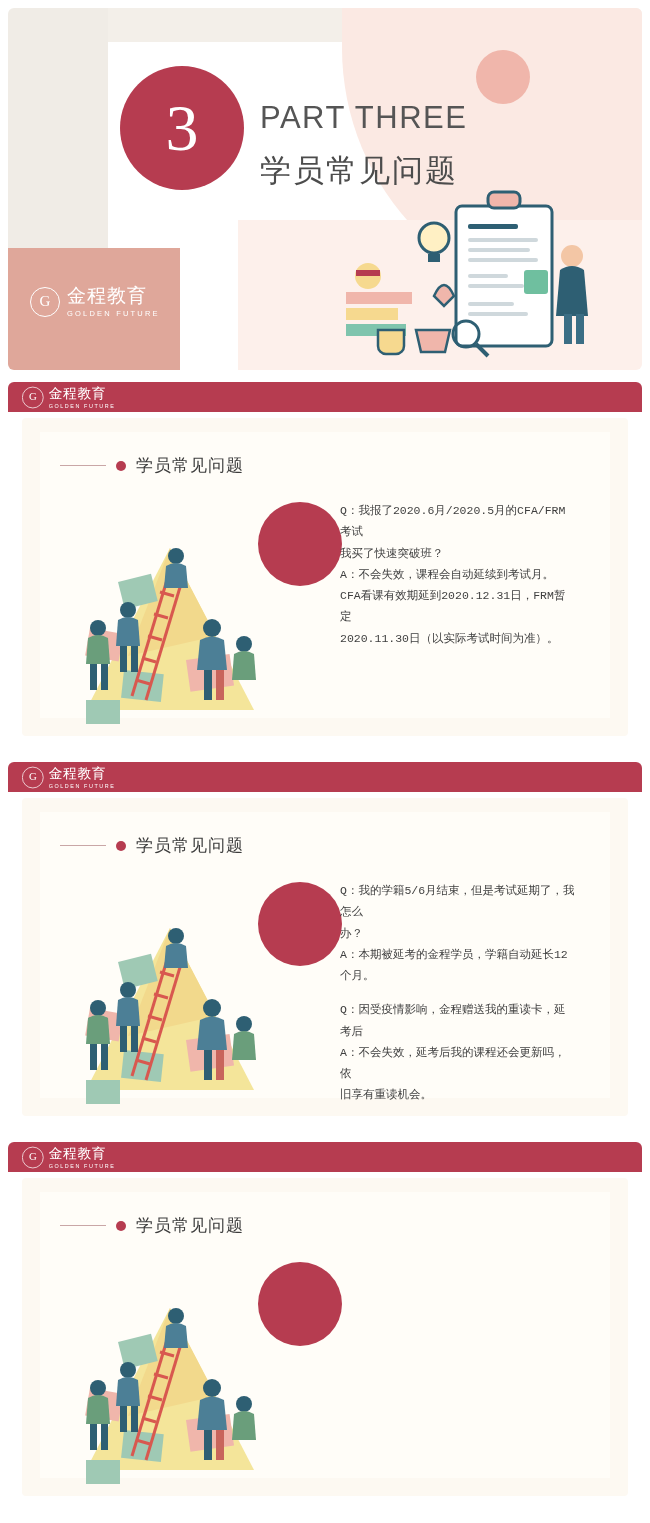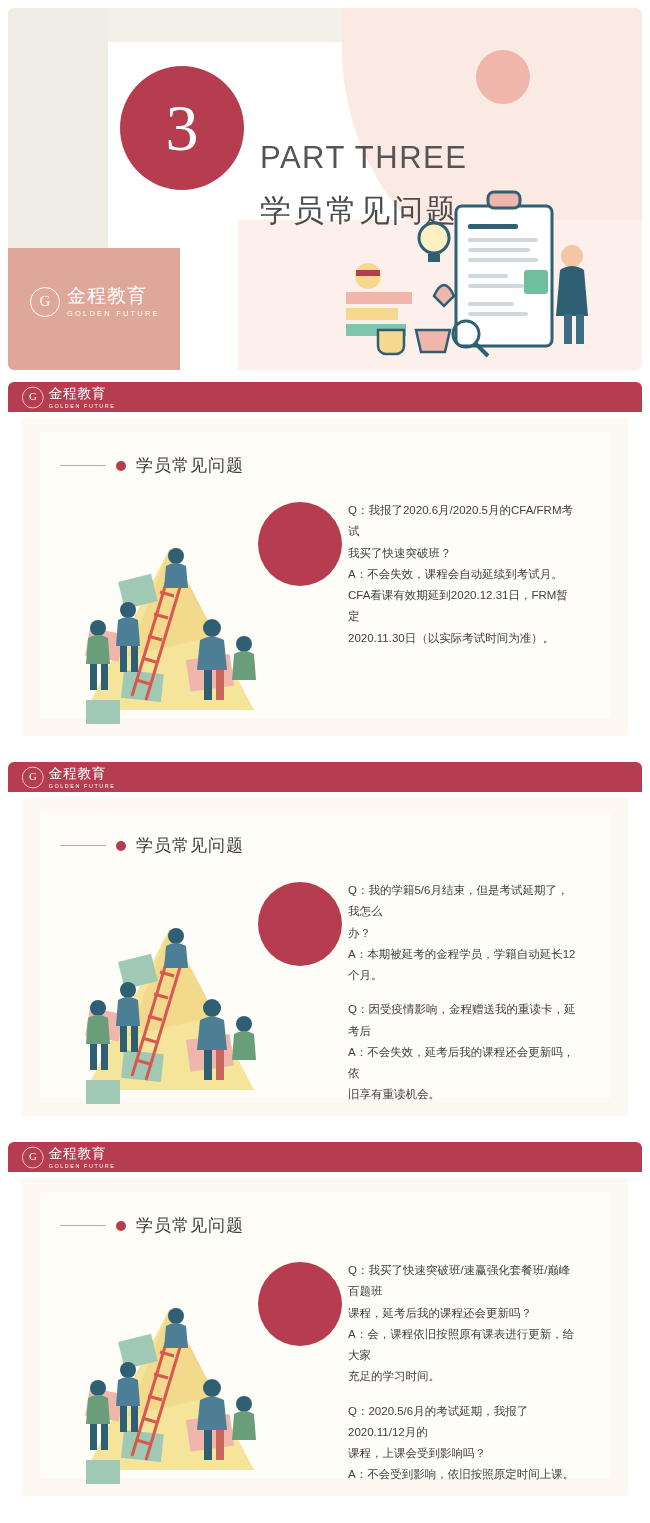--- a/index.html
+++ b/index.html
@@ -78,21 +78,20 @@
     align-items: center;
     justify-content: center;
     font-size: 66px;
     font-weight: 400;
     font-family: "Liberation Serif", serif;
   }
   .cover-title {
     position: absolute;
     left: 252px; top: 92px;
     color: #4a4a4a;
-    margin-top: 40px;
   }
   .cover-title .en {
     font-size: 31px;
     letter-spacing: 1.5px;
     color: #555;
     font-family: "Liberation Sans", sans-serif;
   }
   .cover-title .cn {
     margin-top: 14px;
     font-size: 31px;
@@ -194,25 +193,26 @@
   }
   .big-dot {
     position: absolute;
     left: 218px; top: 70px;
     width: 84px; height: 84px;
     border-radius: 50%;
     background: #b63c50;
   }
   .qa {
     position: absolute;
-    left: 308px; top: 68px;
+    left: 300px; top: 68px;
     right: 34px;
     font-size: 11.5px;
     line-height: 1.85;
     color: #3f3f3f;
+    font-family: Liberation Mono, monospace;
   }
   .qa p { margin: 0; }
   .qa .gap { height: 13px; }
 
   .slide-art {
     position: absolute;
     left: 26px; top: 78px;
     width: 220px; height: 225px;
   }
 </style>
@@ -471,25 +471,15 @@
         <rect x="54" y="136" width="7" height="26" fill="#2e5f73"></rect>
         <rect x="65" y="136" width="7" height="26" fill="#2e5f73"></rect>
         <circle cx="146" cy="118" r="9" fill="#2e5f73"></circle>
         <path d="M134 130 q12 -7 24 0 l3 30 h-30 z" fill="#4c7f96"></path>
         <rect x="138" y="160" width="8" height="30" fill="#2e5f73"></rect>
         <rect x="150" y="160" width="8" height="30" fill="#c8655c"></rect>
         <circle cx="178" cy="134" r="8" fill="#2e5f73"></circle>
         <path d="M168 144 q10 -6 20 0 l2 26 h-24 z" fill="#6a9e7b"></path>
       </svg>
 
-      <div class="qa">
-        <p>Q：我买了快速突破班/速赢强化套餐班/巅峰百题班</p>
-        <p>课程，延考后我的课程还会更新吗？</p>
-        <p>A：会，课程依旧按照原有课表进行更新，给大家</p>
-        <p>充足的学习时间。</p>
-        <div class="gap"></div>
-        <p>Q：2020.5/6月的考试延期，我报了2020.11/12月的</p>
-        <p>课程，上课会受到影响吗？</p>
-        <p>A：不会受到影响，依旧按照原定时间上课。</p>
-      </div>
     </div>
   </div>
 </div>
 
 </body></html>

